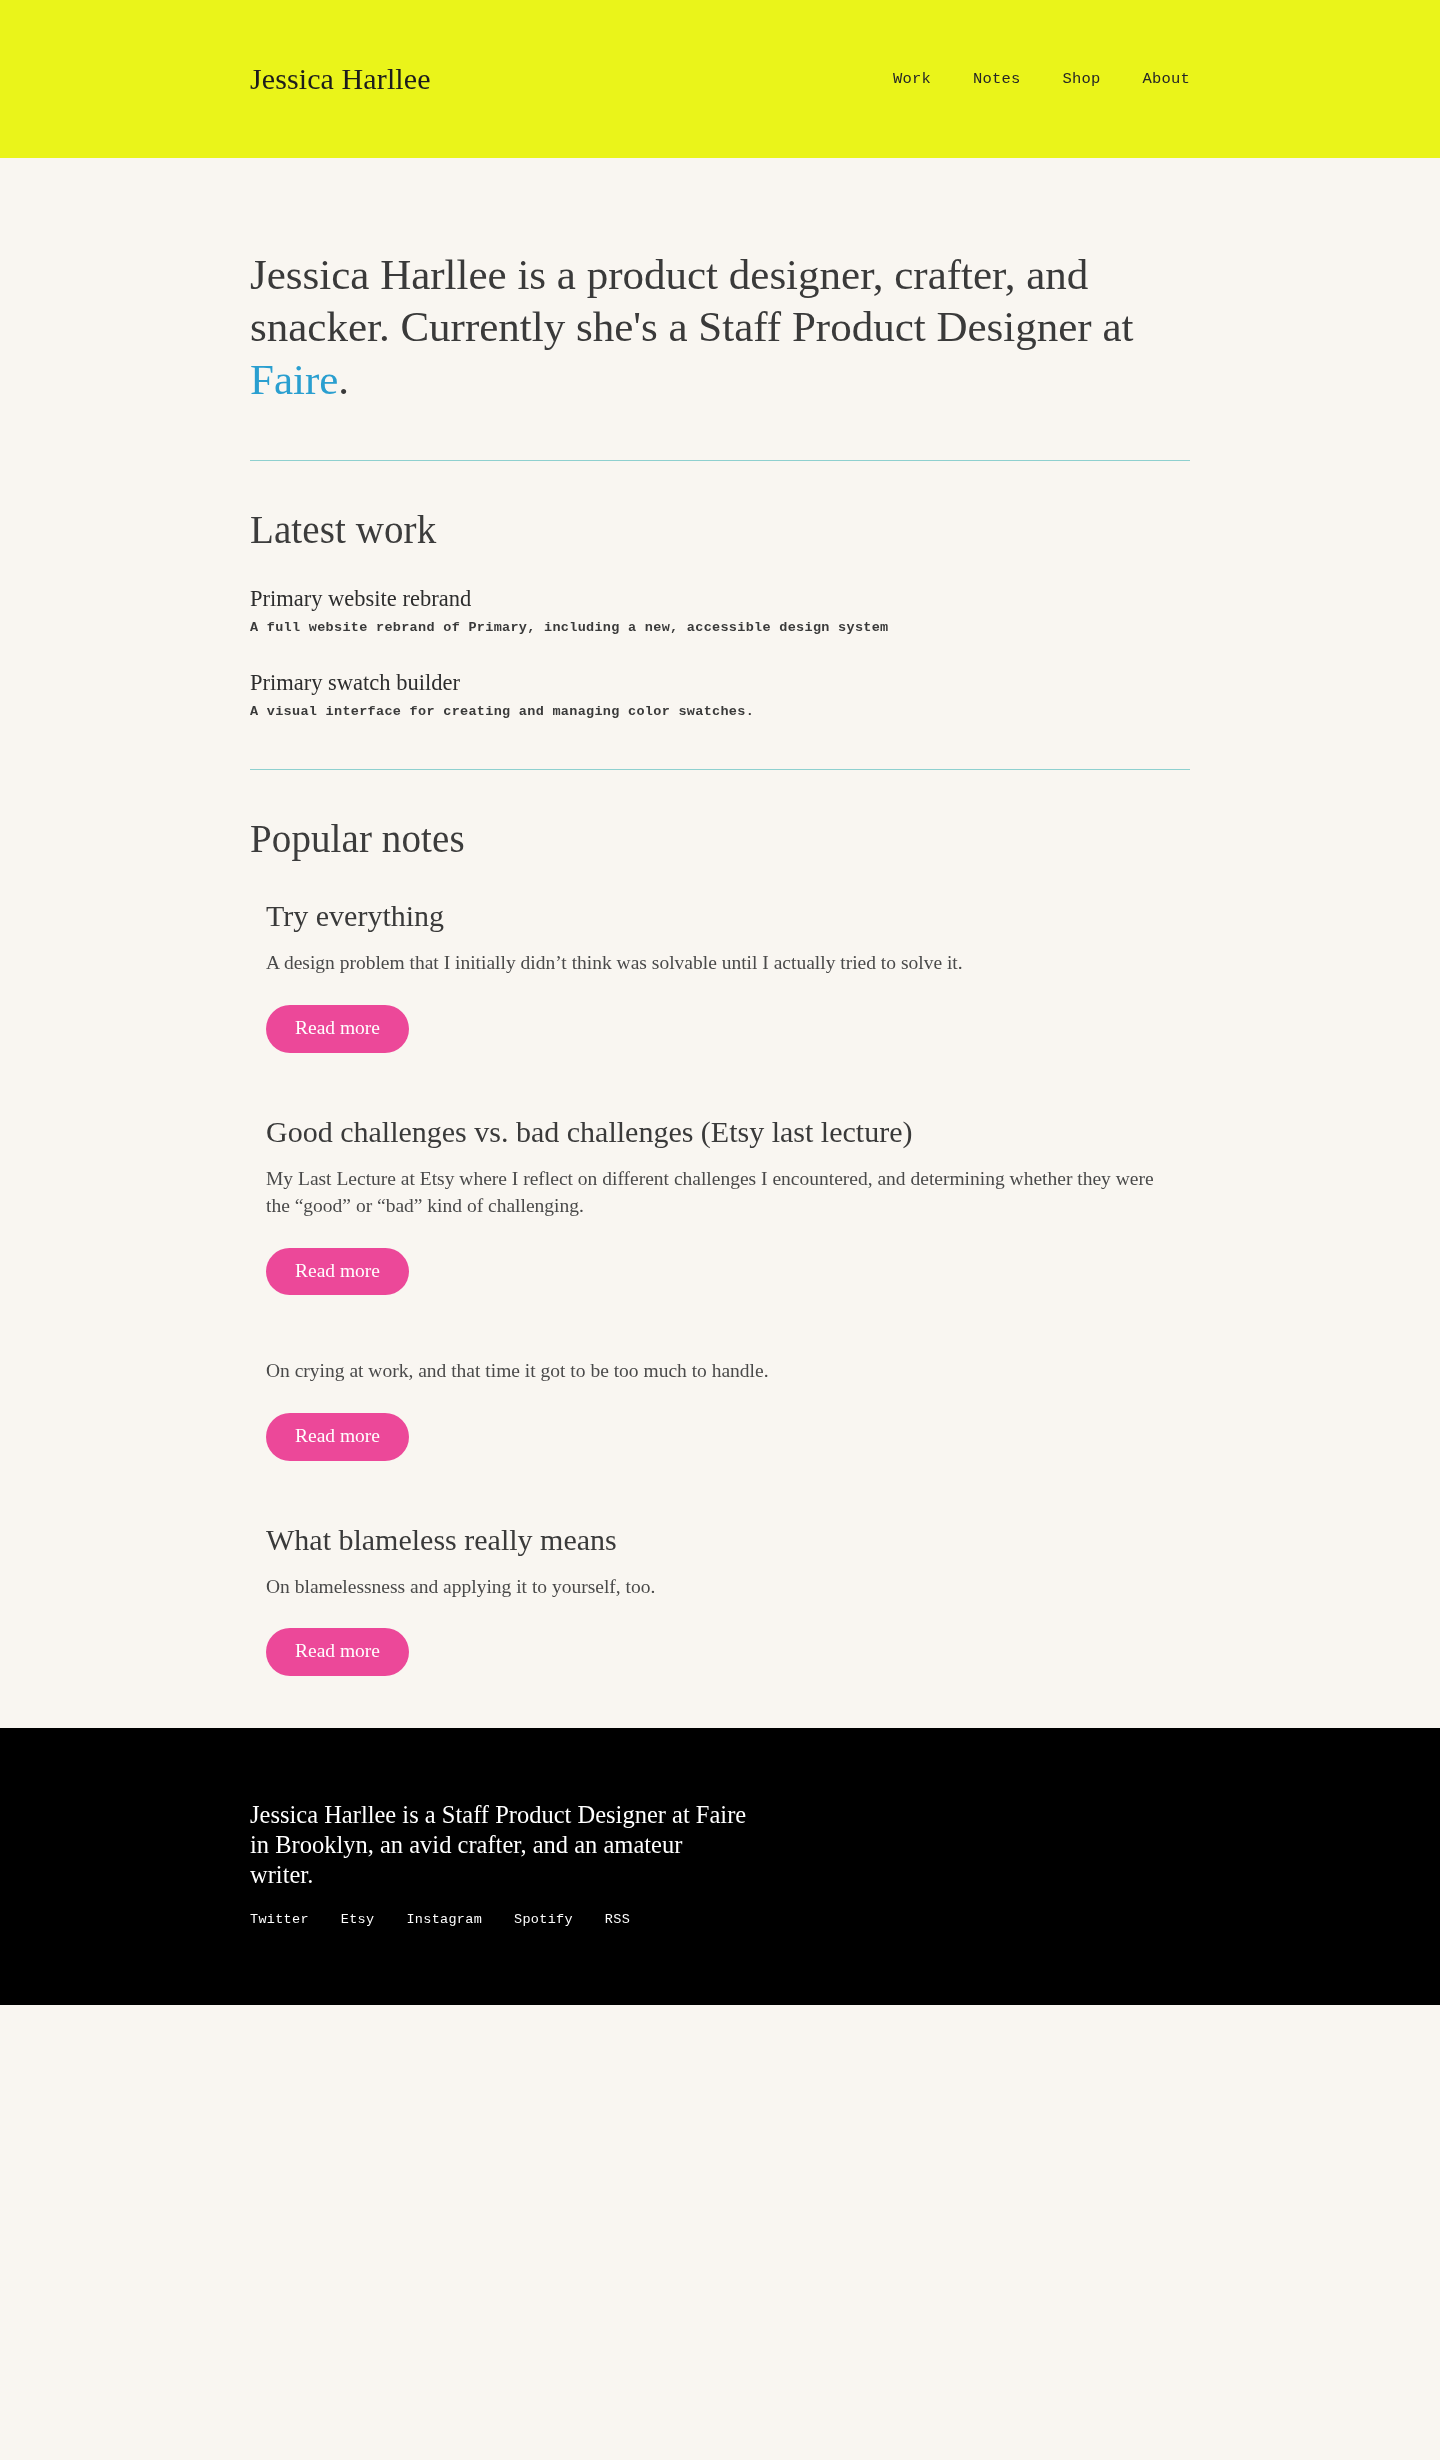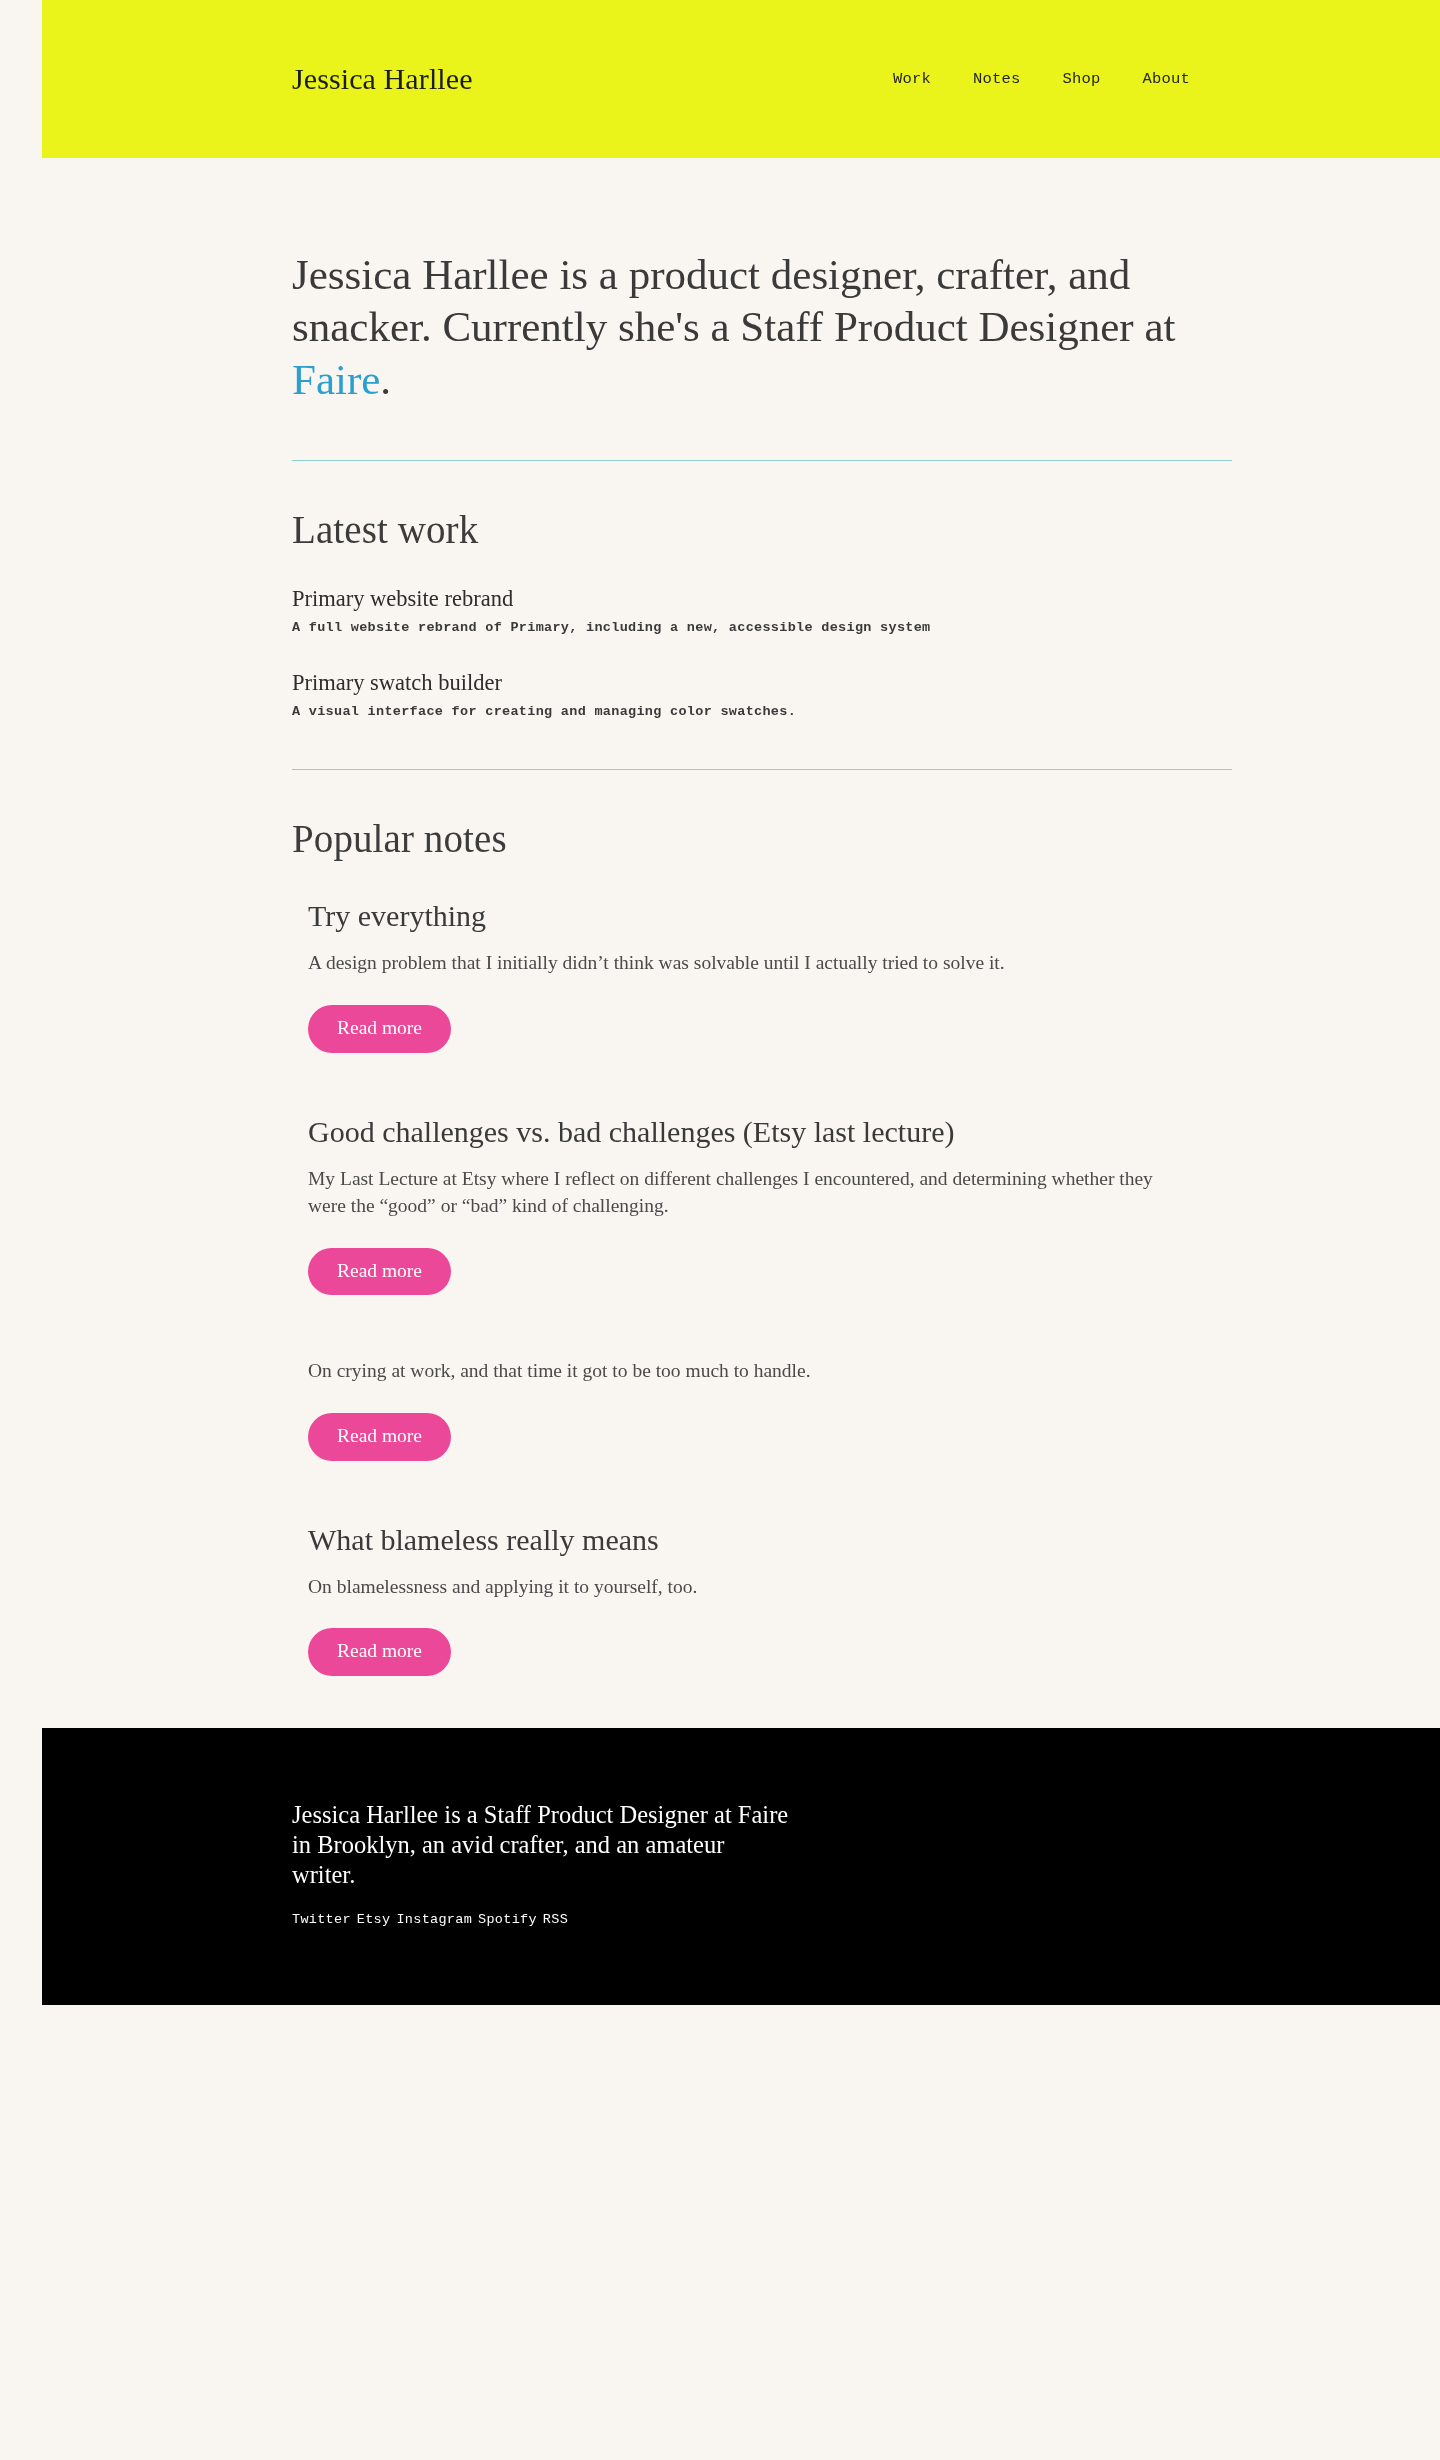--- a/index.html
+++ b/index.html
@@ -6,21 +6,21 @@
   html, body { margin: 0; padding: 0; }
   body {
     width: 1440px;
     min-height: 2460px;
     background: #f9f6f1;
     font-family: "Liberation Serif", serif;
     color: #2b2b2b;
     -webkit-font-smoothing: antialiased;
   }
 
-  .page { width: 1440px; margin: 0 auto; padding-left: 42px; }
+  .page { width: 1440px; margin: 0 auto; }
 
   
   .site-header {
     background: #eaf41a;
     height: 158px;
     display: flex;
     align-items: center;
   }
   .header-inner {
     width: 1440px;
@@ -145,21 +145,21 @@
   }
   .footer-text {
     font-size: 24.5px;
     line-height: 1.23;
     color: #ffffff;
     max-width: 500px;
     margin: 0 0 22px 0;
   }
   .footer-links {
     display: flex;
-    gap: 6px;
+    gap: 32px;
     align-items: center;
   }
   .footer-links a {
     font-family: "Liberation Mono", monospace;
     font-size: 13.5px;
     color: #ffffff;
     text-decoration: none;
     letter-spacing: 0.3px;
   }
   .footer-tail { height: 38px; background: #f9f6f1; }

